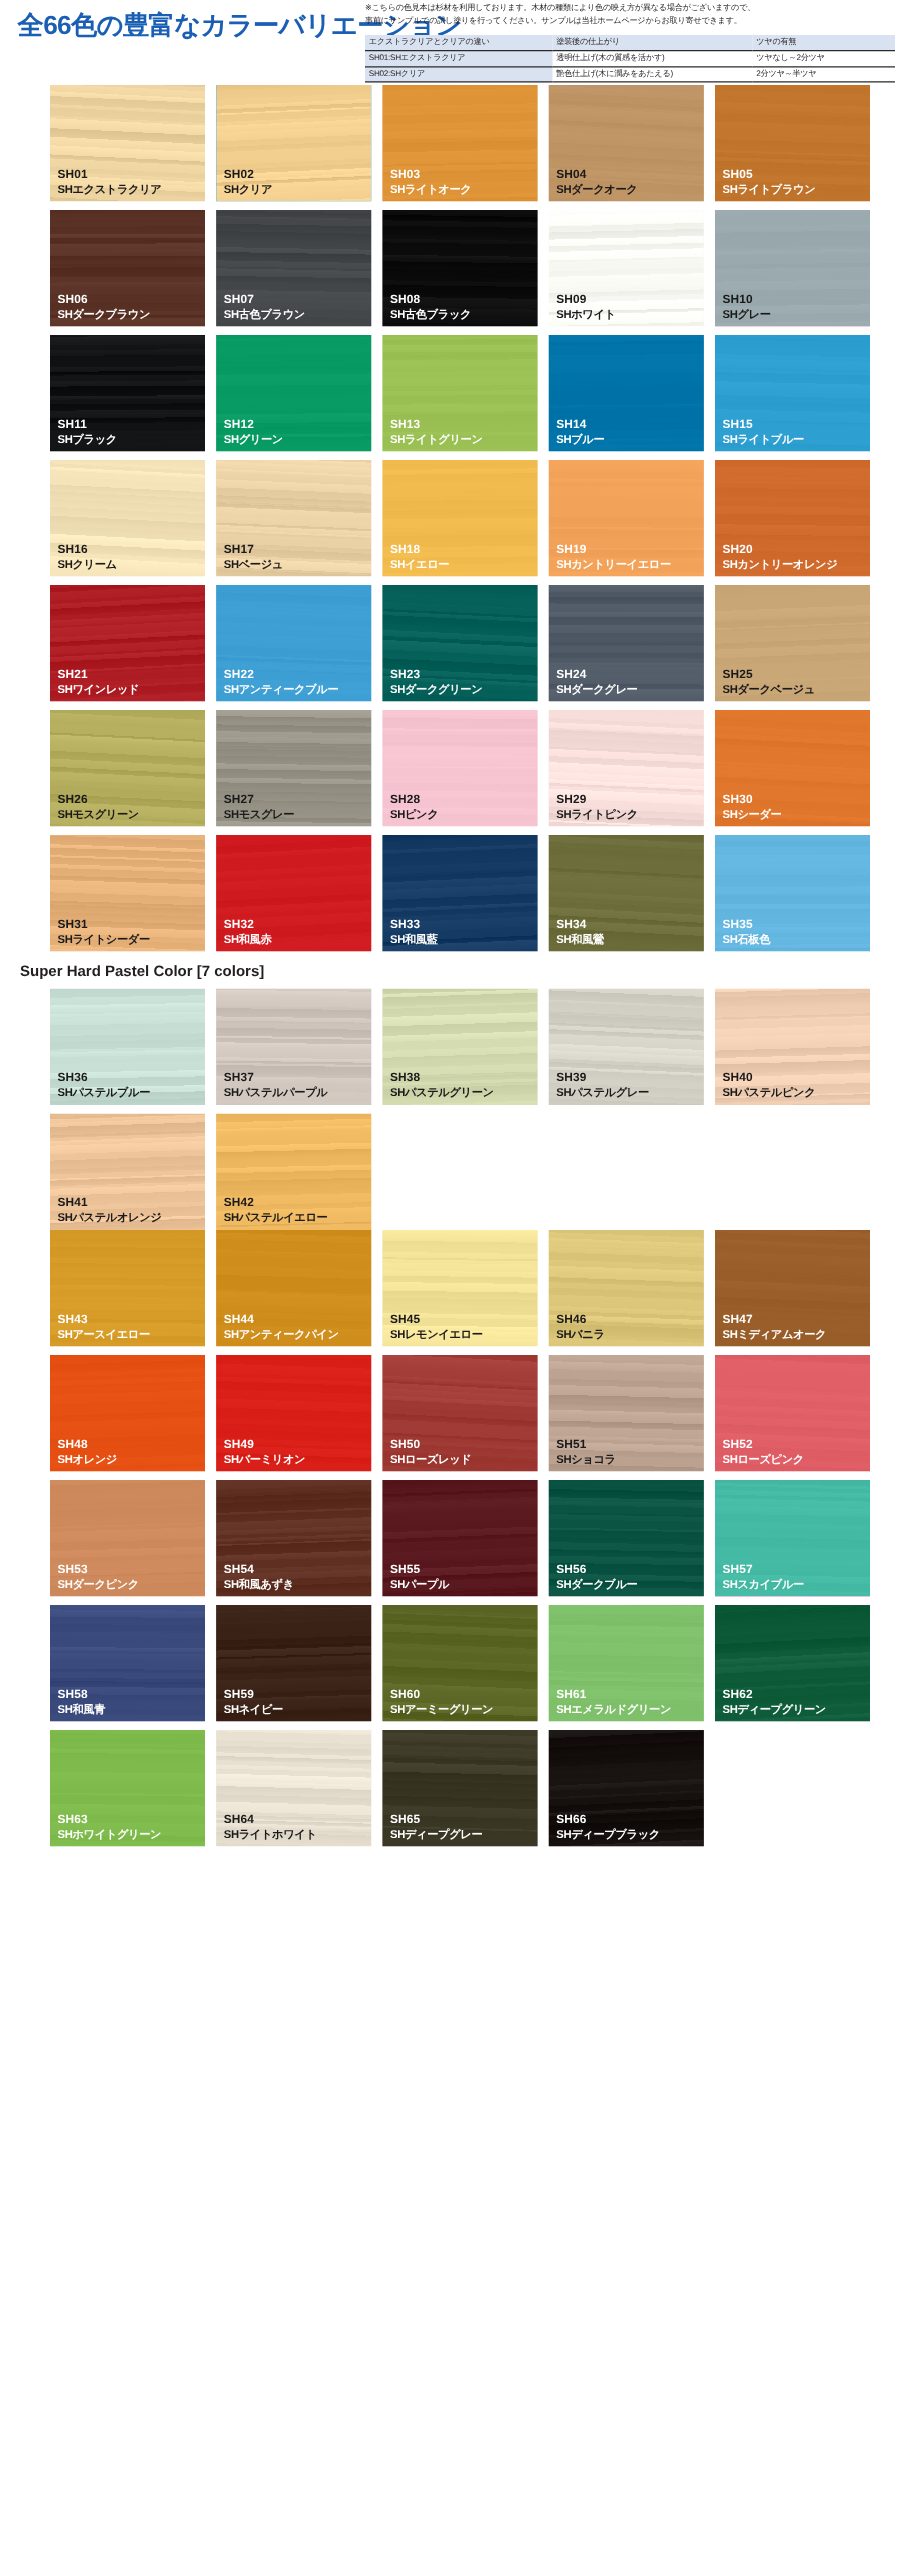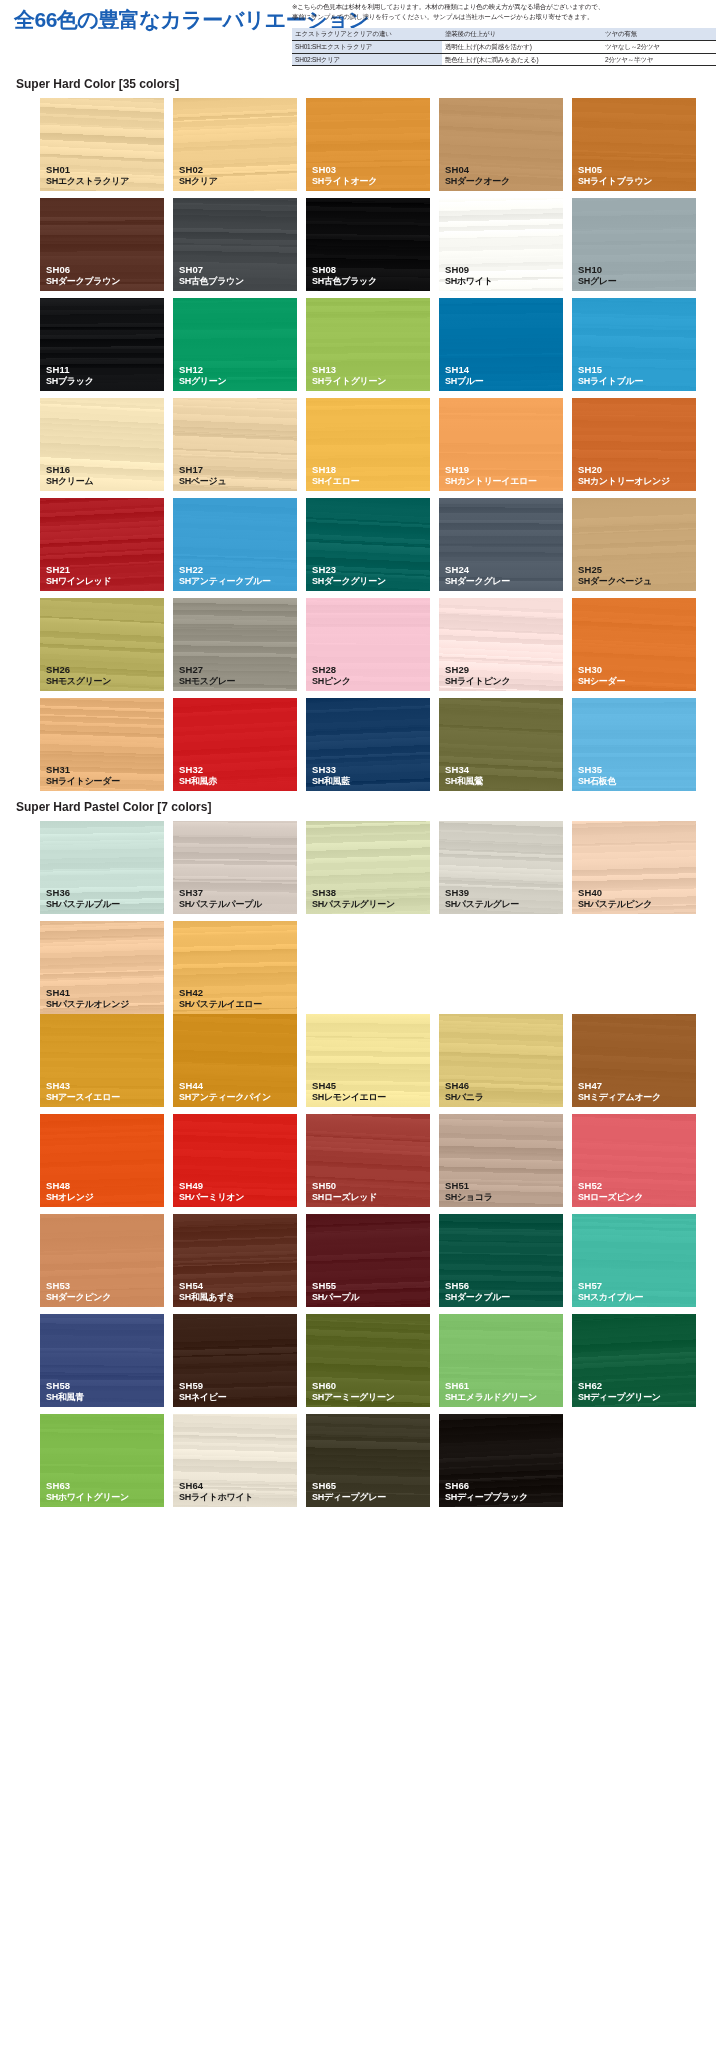--- a/index.html
+++ b/index.html
@@ -152,21 +152,20 @@
           <td>SH02:SHクリア</td>
           <td>艶色仕上げ(木に潤みをあたえる)</td>
           <td>2分ツヤ～半ツヤ</td>
         </tr>
       </tbody>
   </table>
 </div>
 
 <div id="sections-root">
     <div class="section">
-      <div class="section-title">Super Hard Color [35 colors]</div>
       <div class="swatch-grid">
         <div class="swatch dark-text" style="background: rgb(237, 211, 160);">
           <div class="grain" style="background-image: linear-gradient(182.7deg, rgb(227, 201, 150) 0%, rgb(233, 207, 156) 2%, rgb(239, 213, 162) 2%, rgb(238, 212, 161) 5.1%, rgb(245, 219, 168) 5.1%, rgb(241, 215, 164) 11%, rgb(252, 226, 175) 11%, rgb(244, 218, 167) 14.8%, rgb(227, 201, 150) 14.8%, rgb(232, 206, 155) 21.3%, rgb(241, 215, 164) 21.3%, rgb(239, 213, 162) 24%, rgb(232, 206, 155) 24%, rgb(235, 209, 158) 30.9%, rgb(241, 215, 164) 30.9%, rgb(239, 213, 162) 32.8%, rgb(251, 225, 174) 32.8%, rgb(243, 217, 166) 40.8%, rgb(221, 195, 144) 40.8%, rgb(230, 204, 153) 47.8%, rgb(250, 224, 173) 47.8%, rgb(243, 217, 166) 54.6%, rgb(253, 227, 176) 54.6%, rgb(244, 218, 167) 62.1%, rgb(222, 196, 145) 62.1%, rgb(230, 204, 153) 65.3%, rgb(242, 216, 165) 65.3%, rgb(239, 213, 162) 72.3%, rgb(234, 208, 157) 72.3%, rgb(236, 210, 159) 76%, rgb(241, 215, 164) 76%, rgb(239, 213, 162) 78.9%, rgb(253, 227, 176) 78.9%, rgb(244, 218, 167) 82.1%, rgb(250, 224, 173) 82.1%, rgb(243, 217, 166) 86.9%, rgb(230, 204, 153) 86.9%, rgb(234, 208, 157) 91.3%, rgb(238, 212, 161) 91.3%, rgb(237, 211, 160) 96.8%, rgb(222, 196, 145) 96.8%, rgb(230, 204, 153) 100%);"></div>
           <div class="labels">
             <span class="code">SH01</span>
             <span class="name">SHエクストラクリア</span>
           </div>
         </div>
         <div class="swatch dark-text" style="background: #0ea5e9;">
           <div class="grain" style="background-image: linear-gradient(177.4deg, rgb(228, 193, 129) 0%, rgb(235, 200, 136) 4.7%, rgb(237, 202, 138) 4.7%, rgb(239, 204, 140) 12.1%, rgb(242, 207, 143) 12.1%, rgb(241, 206, 142) 16.9%, rgb(249, 214, 150) 16.9%, rgb(244, 209, 145) 20%, rgb(229, 194, 130) 20%, rgb(235, 200, 136) 23.3%, rgb(255, 221, 157) 23.3%, rgb(247, 212, 148) 24.7%, rgb(238, 203, 139) 24.7%, rgb(239, 204, 140) 30.3%, rgb(246, 211, 147) 30.3%, rgb(243, 208, 144) 33.2%, rgb(252, 217, 153) 33.2%, rgb(245, 210, 146) 38.5%, rgb(249, 214, 150) 38.5%, rgb(244, 209, 145) 45.8%, rgb(237, 202, 138) 45.8%, rgb(239, 204, 140) 50.7%, rgb(233, 198, 134) 50.7%, rgb(237, 202, 138) 54.6%, rgb(243, 208, 144) 54.6%, rgb(241, 206, 142) 57.8%, rgb(242, 207, 143) 57.8%, rgb(241, 206, 142) 65.2%, rgb(237, 202, 138) 65.2%, rgb(239, 204, 140) 69.2%, rgb(233, 198, 134) 69.2%, rgb(237, 202, 138) 72.8%, rgb(255, 220, 156) 72.8%, rgb(247, 212, 148) 77.3%, rgb(255, 220, 156) 77.3%, rgb(247, 212, 148) 79.3%, rgb(226, 191, 127) 79.3%, rgb(234, 199, 135) 81.9%, rgb(251, 216, 152) 81.9%, rgb(245, 210, 146) 89.1%, rgb(248, 213, 149) 89.1%, rgb(244, 209, 145) 92.6%, rgb(245, 210, 146) 92.6%, rgb(242, 207, 143) 97.5%, rgb(254, 219, 155) 97.5%, rgb(246, 211, 147) 100%);"></div>

